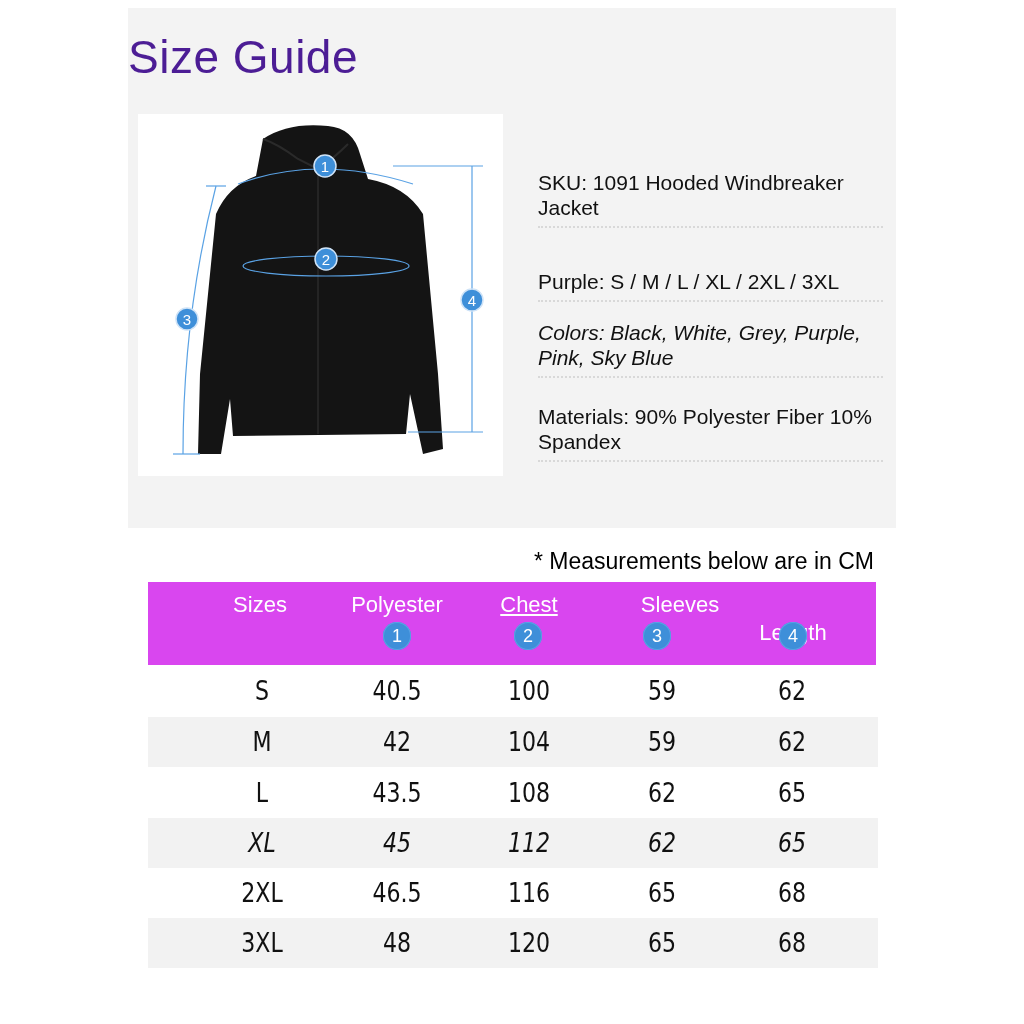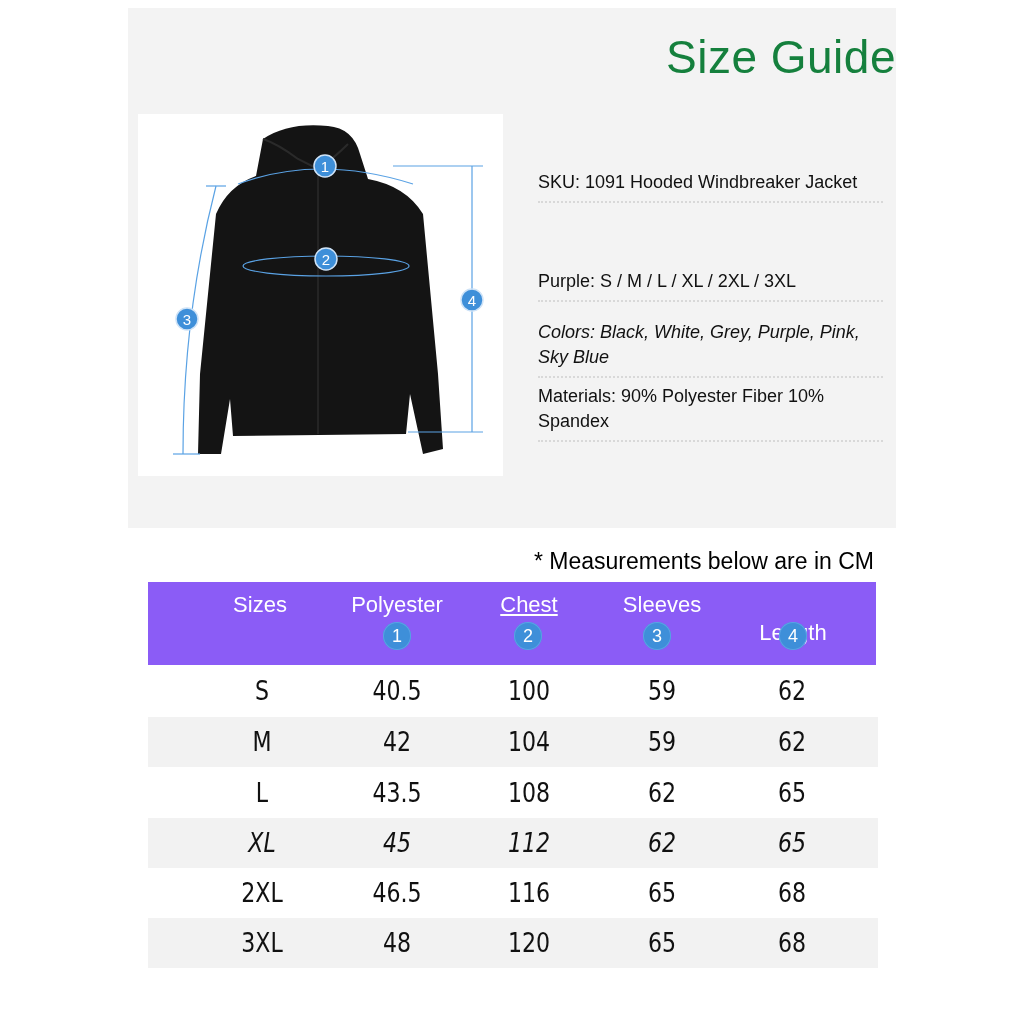--- a/index.html
+++ b/index.html
@@ -5,42 +5,42 @@
   html, body { margin: 0; padding: 0; }
   body {
     width: 1024px; height: 1024px; background: #ffffff; position: relative; overflow: hidden;
     font-family: "Liberation Sans", sans-serif; color: #111;
   }
   .top-panel {
     position: absolute; left: 128px; top: 8px; width: 768px; height: 520px;
     background: #f3f3f3;
   }
   .title {
-    position: absolute; left: 0; top: 22px; width: 768px; text-align: right;
-    font-size: 46px; color: #15803d; letter-spacing: 0.5px;
+    position: absolute; left: 0; top: 22px; width: 768px; text-align: left;
+    font-size: 46px; color: #4c1d95; letter-spacing: 0.5px;
   }
   .jacket-box {
     position: absolute; left: 10px; top: 106px; width: 365px; height: 362px;
     background: #ffffff;
   }
   .jacket-box svg { position: absolute; left: 0; top: 0; }
   .specs {
     position: absolute; left: 410px; top: 160px; width: 345px;
   }
   .spec {
-    position: absolute; left: 0; width: 345px; font-size: 18px; line-height: 25px; color: #111;
+    position: absolute; left: 0; width: 345px; font-size: 21px; line-height: 25px; color: #111;
     padding-bottom: 6px; border-bottom: 2px dotted #d8d8d8;
   }
   .note {
     position: absolute; left: 500px; top: 548px; width: 374px; text-align: right;
     font-size: 23px; color: #000;
   }
   .thead {
     position: absolute; left: 148px; top: 582px; width: 728px; height: 83px;
-    background: #8b5cf6; color: #fff;
+    background: #d946ef; color: #fff;
   }
   .th {
     position: absolute; top: 10px; text-align: center; font-size: 22px; width: 140px;
   }
   .badge {
     position: absolute; top: 622px; width: 28px; height: 28px; border-radius: 50%;
     background: #3e8fd9; color: #fff; font-size: 18px; line-height: 28px; text-align: center;
     box-shadow: 0 0 0 1px #5aa2e4 inset;
   }
   .row {
@@ -94,31 +94,31 @@
           <circle cx="334" cy="186" r="11" fill="#3e8fd9" stroke="#cfe3f7" stroke-width="1.5"></circle>
           <text x="334" y="192" text-anchor="middle" font-size="15" fill="#fff" font-family="Liberation Sans, sans-serif">4</text>
         </g>
     </svg>
   </div>
 
   <div class="specs">
     <div class="spec" style="top:2px;">SKU: 1091 Hooded Windbreaker Jacket</div>
     <div class="spec" style="top:101px;">Purple: S / M / L / XL / 2XL / 3XL</div>
     <div class="spec" style="top:152px;font-style:italic;">Colors: Black, White, Grey, Purple, Pink, Sky Blue</div>
-    <div class="spec" style="top:216px;">Materials: 90% Polyester Fiber 10% Spandex</div>
+    <div class="spec" style="top:236px;">Materials: 90% Polyester Fiber 10% Spandex</div>
   </div>
 </div>
 
 <div class="note">* Measurements below are in CM</div>
 
 <div class="thead">
   <div class="th" style="left:42px;">Sizes</div>
   <div class="th" style="left:179px;">Polyester</div>
   <div class="th" style="left:311px;text-decoration:underline;">Chest</div>
-  <div class="th" style="left:444px;">Sleeves</div>
+  <div class="th" style="left:462px;">Sleeves</div>
   <div class="th" style="left:575px;margin-top:28px;">Length</div>
 </div>
 <div class="badge" style="left:383px;">1</div>
 <div class="badge" style="left:514px;">2</div>
 <div class="badge" style="left:643px;">3</div>
 <div class="badge" style="left:779px;">4</div>
 
 <div class="row" style="top:666px;">
   <div class="cell" style="left:44px;">S</div>
   <div class="cell" style="left:179px;">40.5</div>

